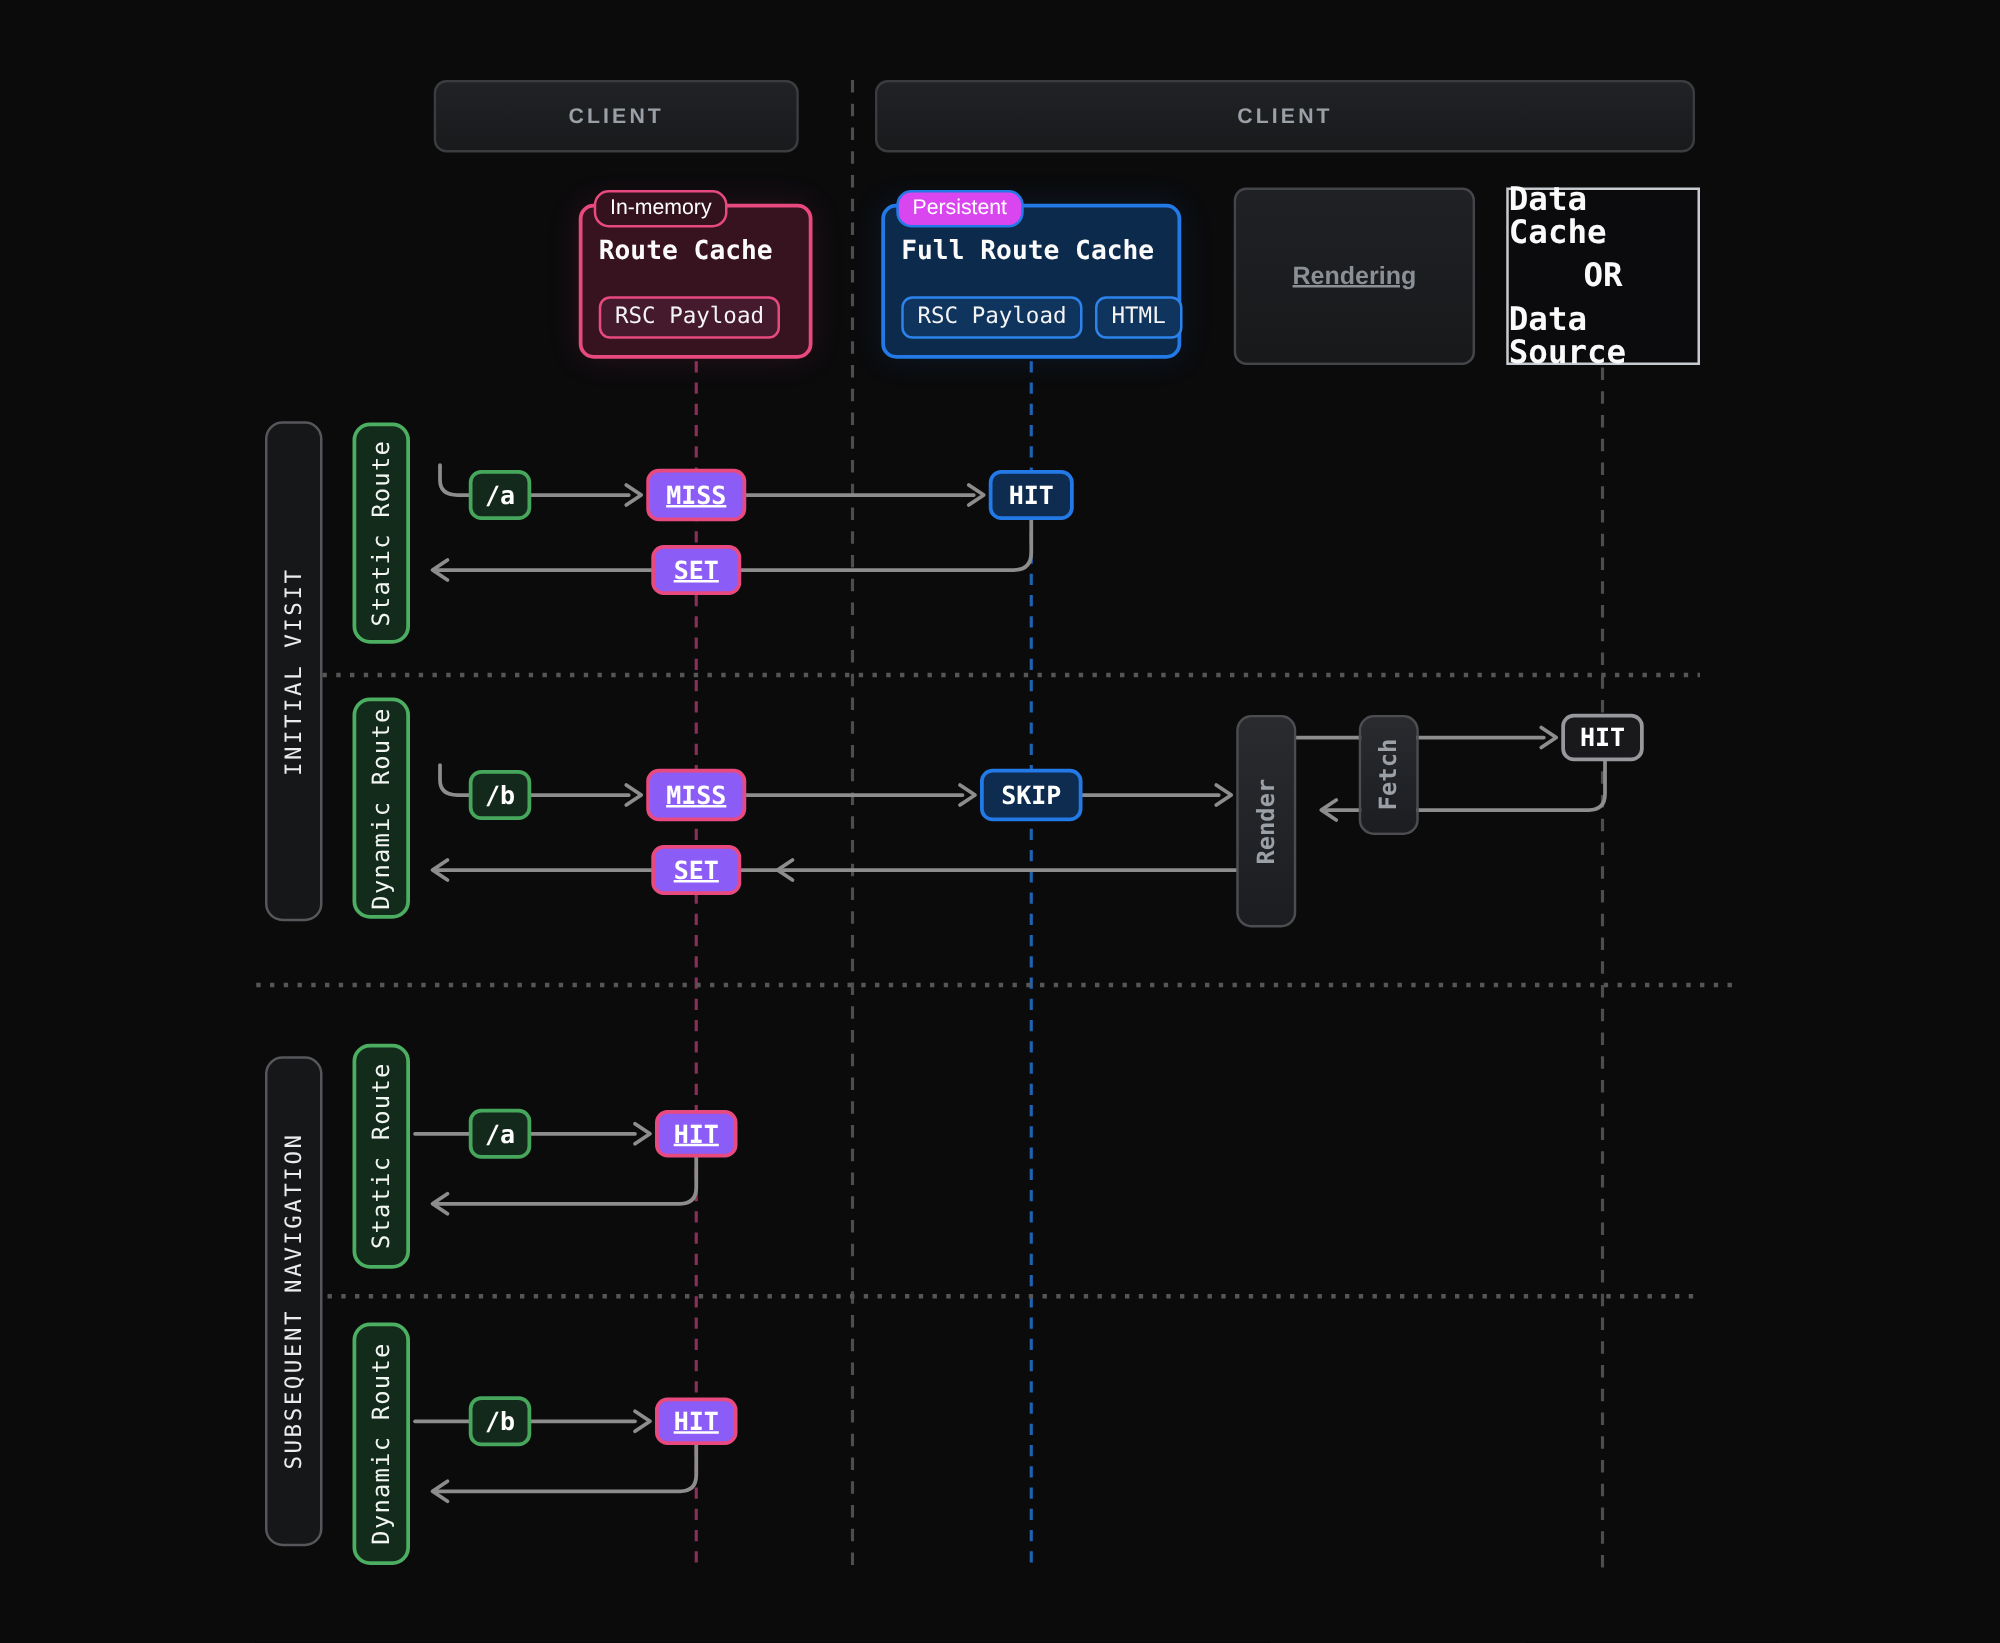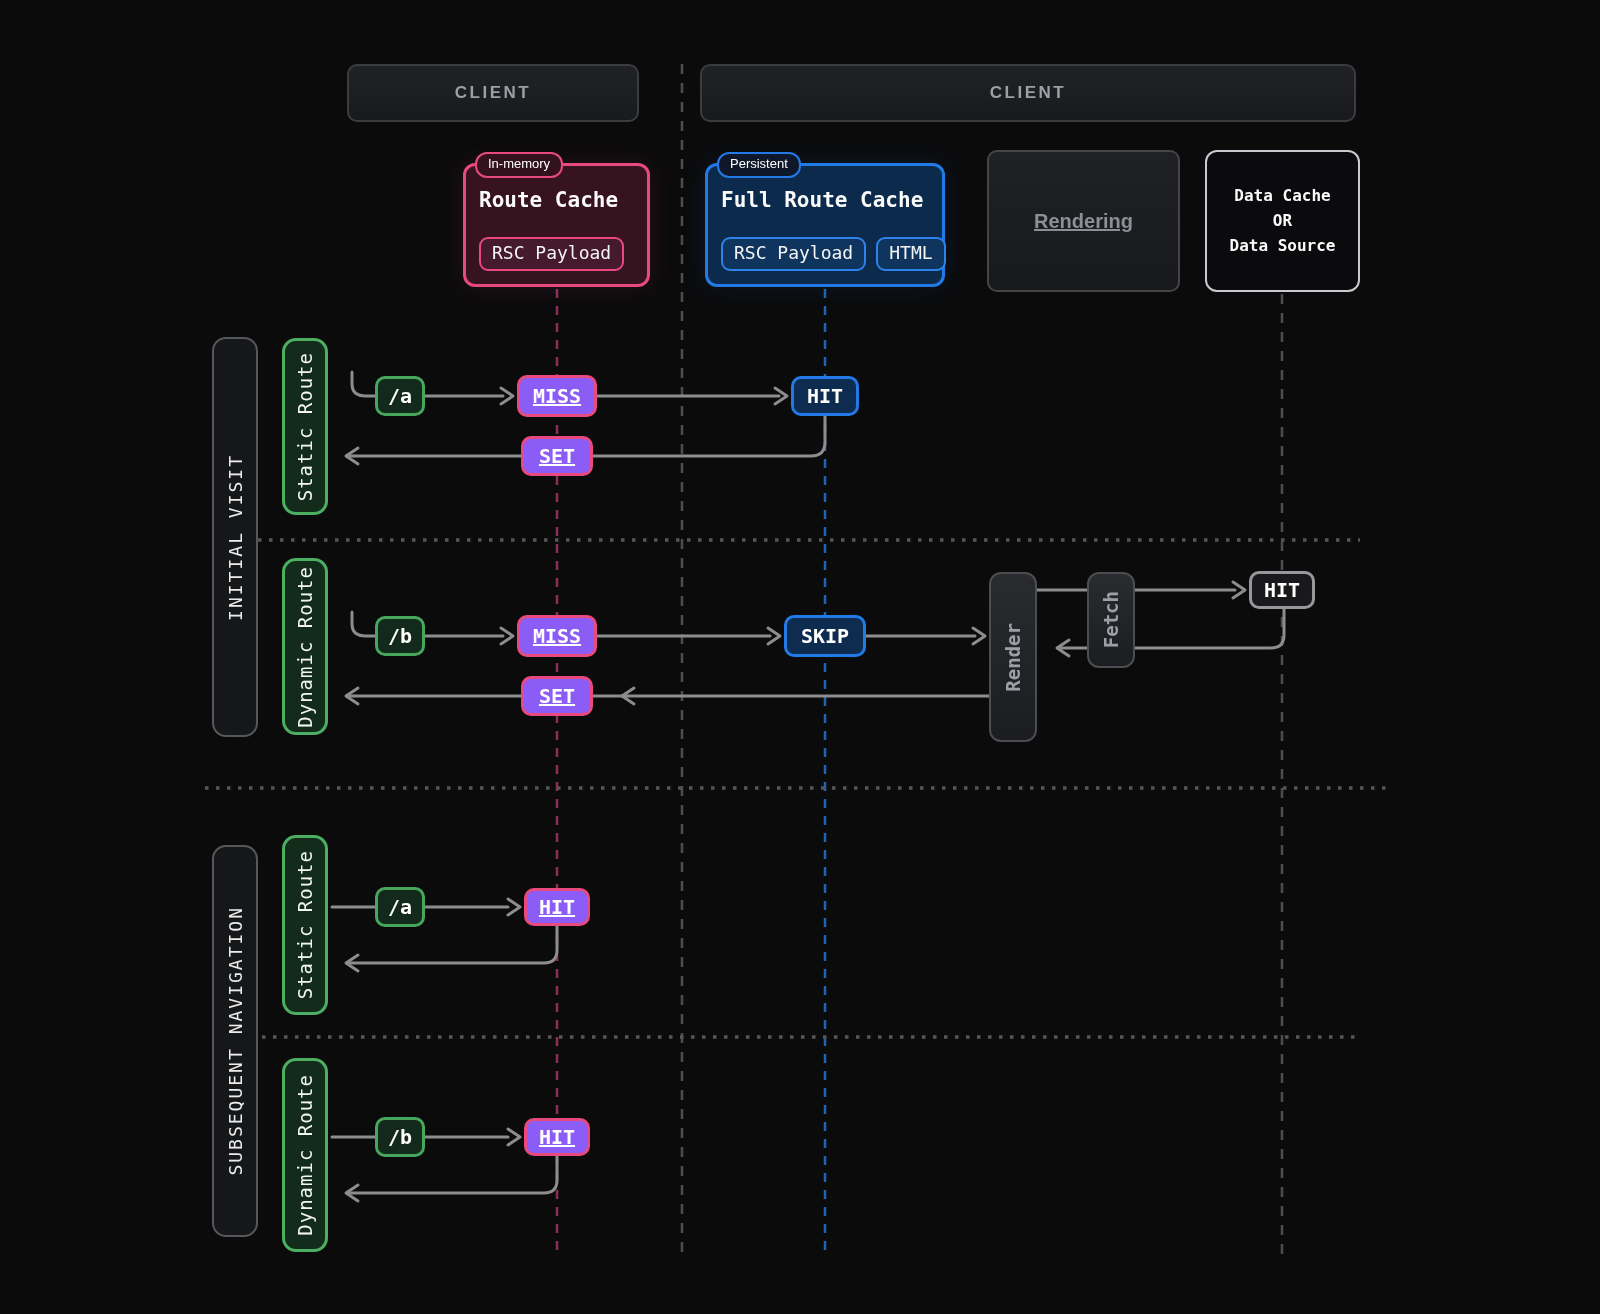--- a/index.html
+++ b/index.html
@@ -28,39 +28,39 @@
   }
   .cache-box .title{font-size:21px;font-weight:bold;color:#fbfbfb;line-height:1;}
   .chip-row{margin-top:auto;display:flex;gap:10px;align-items:flex-end;}
   .chip{
     display:inline-flex;align-items:center;justify-content:center;
     border-radius:9px;padding:3px 11px 5px 11px;
     font-size:18px;color:#f4f4f5;border:2.5px solid;line-height:1.2;white-space:nowrap;
   }
   .badge{
     position:absolute;top:-14px;left:9px;z-index:3;
-    font-family:"Liberation Sans",sans-serif;font-size:13px;color:#fff;
+    font-family:"Liberation Sans",sans-serif;font-size:17px;color:#fff;
     padding:2px 11px 4px 11px;border-radius:12px;border:2.5px solid;line-height:1.2;
   }
   .box-pink{background:#37131f;border:3px solid #e84a80;box-shadow:0 0 26px rgba(232,74,128,.12);}
   .box-pink .chip{border-color:#e84a80;background:#451a2c;}
   .box-pink .badge{border-color:#e84a80;background:#33121e;}
   .box-blue{background:#0c2a4b;border:3px solid #2379e6;box-shadow:0 0 26px rgba(35,121,230,.12);}
   .box-blue .chip{border-color:#2d82ec;background:#0f355f;}
-  .box-blue .badge{border-color:#2379e6;background:#0f172a;text-align:center;}
+  .box-blue .badge{border-color:#2379e6;background:#d946ef;text-align:center;}
   .box-plain{
     background:linear-gradient(180deg,#202124,#18191b);
     border:2px solid #444548;border-radius:10px;
     display:flex;align-items:center;justify-content:center;
     color:#8b9096;font-family:"Liberation Sans",sans-serif;font-weight:bold;font-size:20px;
   }
   .box-data{
-    background:#0b0b0d;border:2px solid #c7cace;border-radius:12px;
+    background:#0b0b0d;border:2px solid #c7cace;border-radius:0;
     display:flex;flex-direction:column;align-items:center;justify-content:center;gap:9px;
-    color:#fafafa;font-weight:bold;font-size:16px;line-height:1;
+    color:#fafafa;font-weight:bold;font-size:26px;line-height:1;
   }
 
   
   .pill{
     display:flex;align-items:center;justify-content:center;
     border-radius:10px;border:3px solid;font-weight:bold;font-size:20px;color:#fff;
     line-height:1;white-space:nowrap;
   }
   .pill-pink{border-color:#e84a80;background:#8b5cf6;text-decoration:underline;}
   .pill-blue{border-color:#2379e6;background:#0e2c50;}

